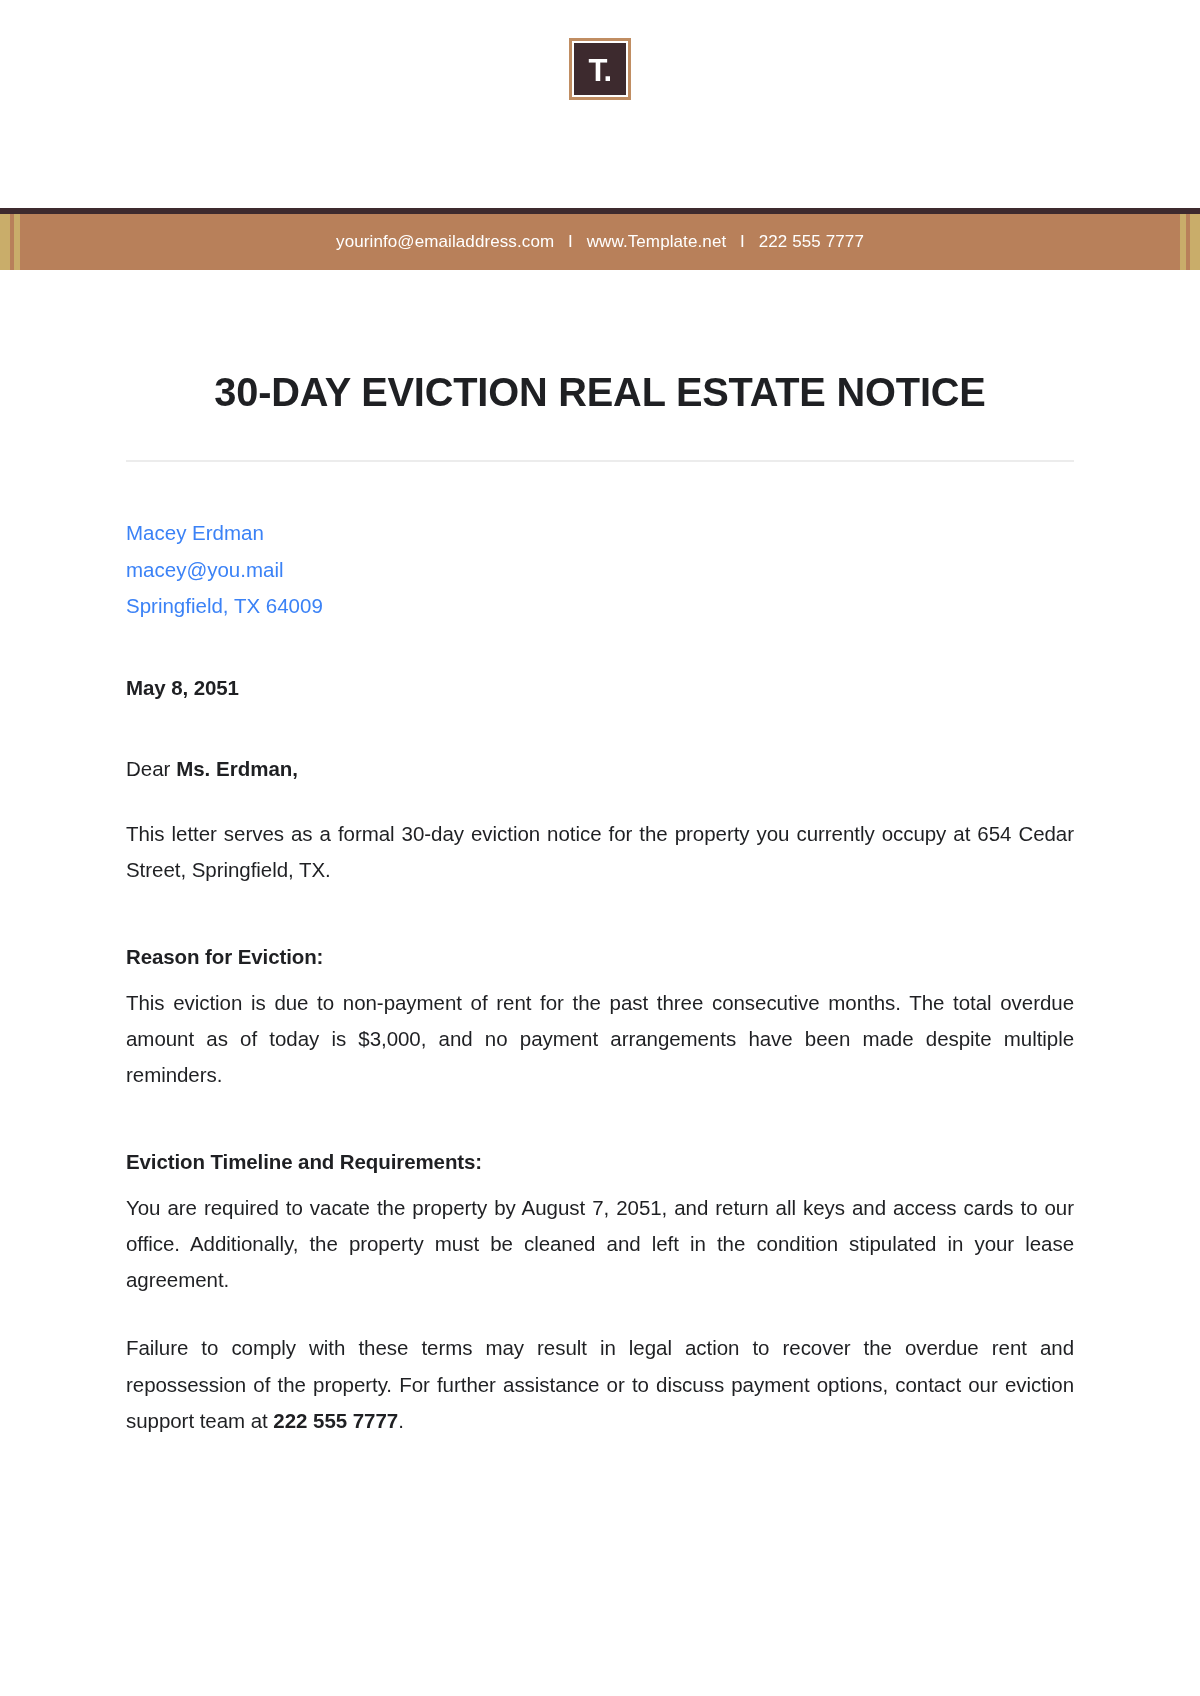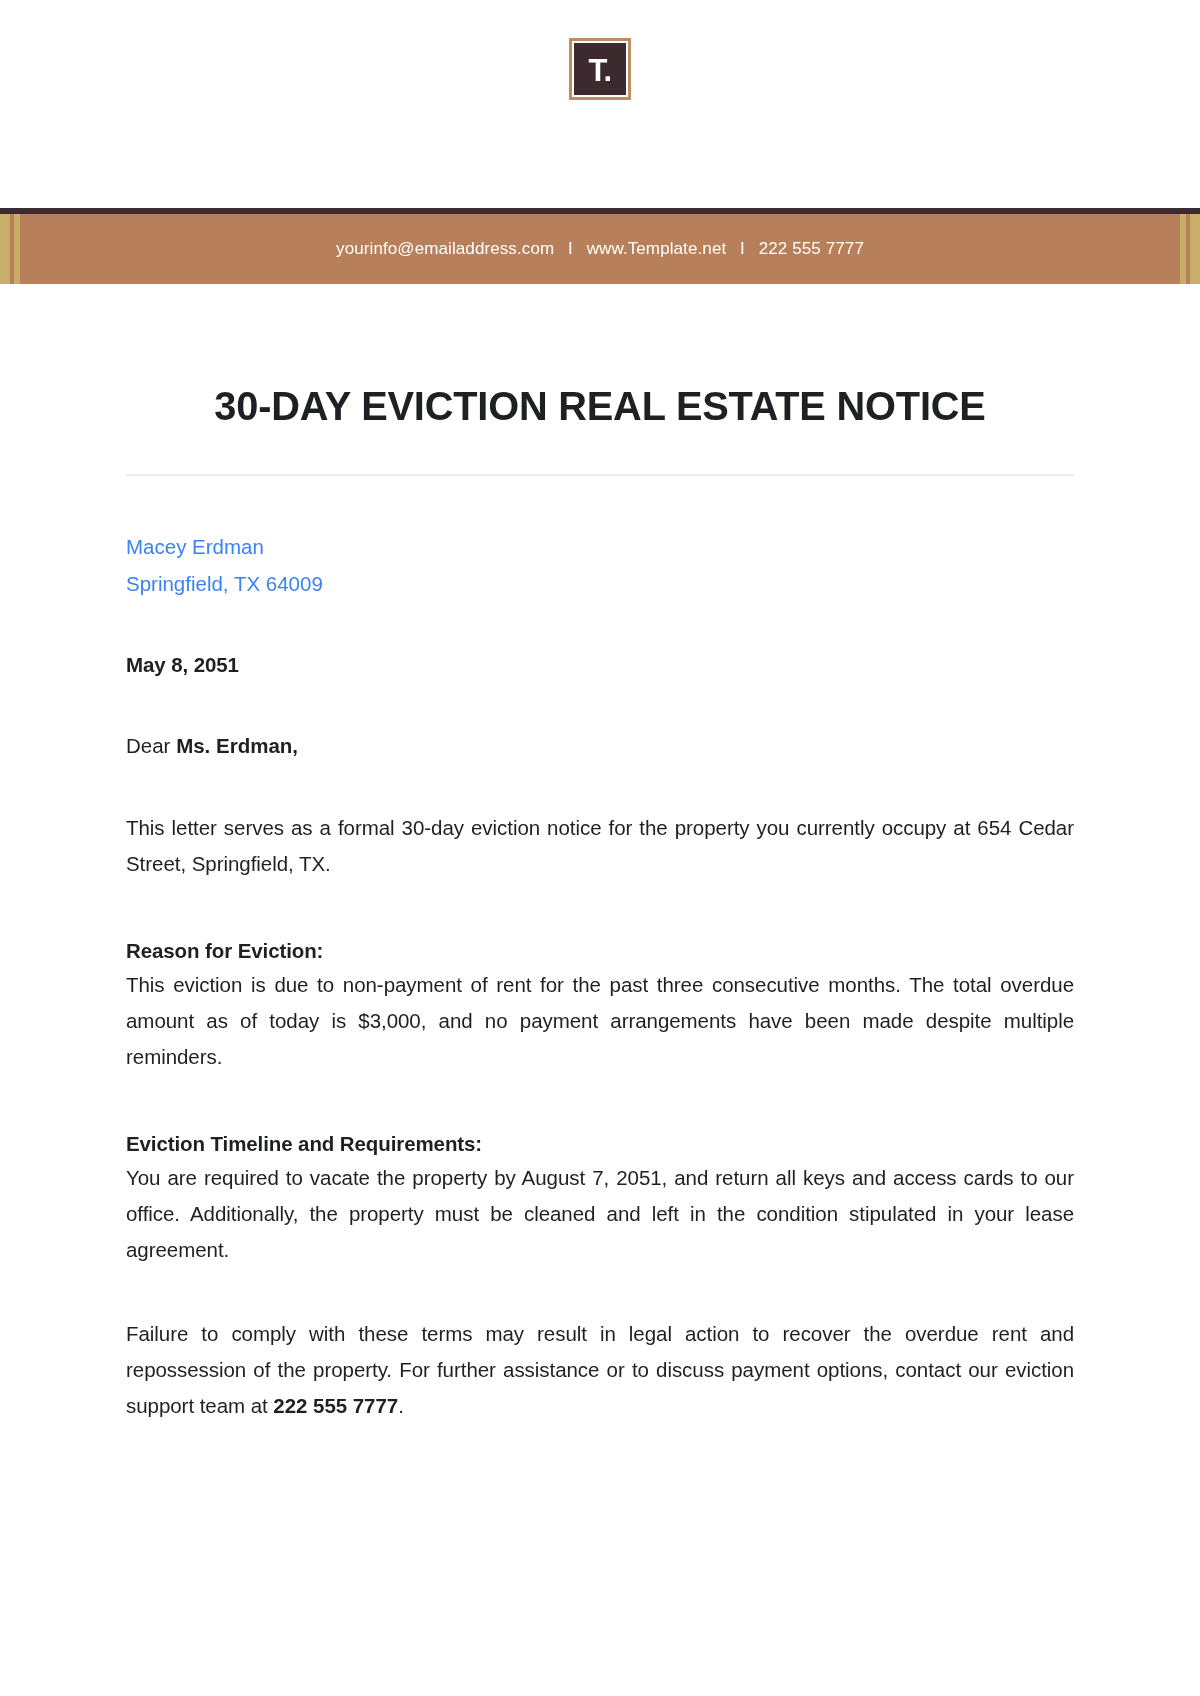--- a/index.html
+++ b/index.html
@@ -51,21 +51,21 @@
     font-weight: 700;
     font-size: 31px;
     line-height: 1;
     letter-spacing: -0.5px;
     transform: translateY(1px);
   }
 
   
   .contact-bar {
     position: relative;
-    height: 76px;
+    height: 62px;
     background: #b8805a;
     border-top: 6px solid #3d2a2e;
     display: flex;
     align-items: center;
     justify-content: center;
   }
 
   .stripe {
     position: absolute;
     top: 0;
@@ -135,28 +135,28 @@
   }
 
   .salutation {
     margin-top: 50px;
     font-size: 20.5px;
     line-height: 1.5;
   }
   .salutation b { font-weight: 700; }
 
   p.body-para {
-    margin-top: 48px;
+    margin-top: 32px;
     font-size: 20.5px;
     line-height: 1.76;
     text-align: justify;
     color: #1f2023;
     letter-spacing: -0.05px;
   }
-  p.body-para.tight { margin-top: 0; }
+  p.body-para.tight { margin-top: 12px; }
 
   .section-head {
     margin-top: 54px;
     font-size: 20.5px;
     font-weight: 700;
     line-height: 1.5;
     letter-spacing: -0.1px;
   }
 
   b.strong { font-weight: 700; }
@@ -190,20 +190,21 @@
   </div>
 
   <div class="doc">
 
     <h1 class="doc-title">30-DAY EVICTION REAL ESTATE NOTICE</h1>
 
     <div class="title-rule"></div>
 
     <div class="addressee">
       <div>Macey Erdman</div>
+      <div>macey@you.mail</div>
       <div>Springfield, TX 64009</div>
     </div>
 
     <div class="letter-date">May 8, 2051</div>
 
     <div class="salutation">
       <span>Dear </span><b>Ms. Erdman,</b>
     </div>
 
     <p class="body-para">This letter serves as a formal 30-day eviction notice for the property you currently occupy at 654 Cedar Street, Springfield, TX.</p>

